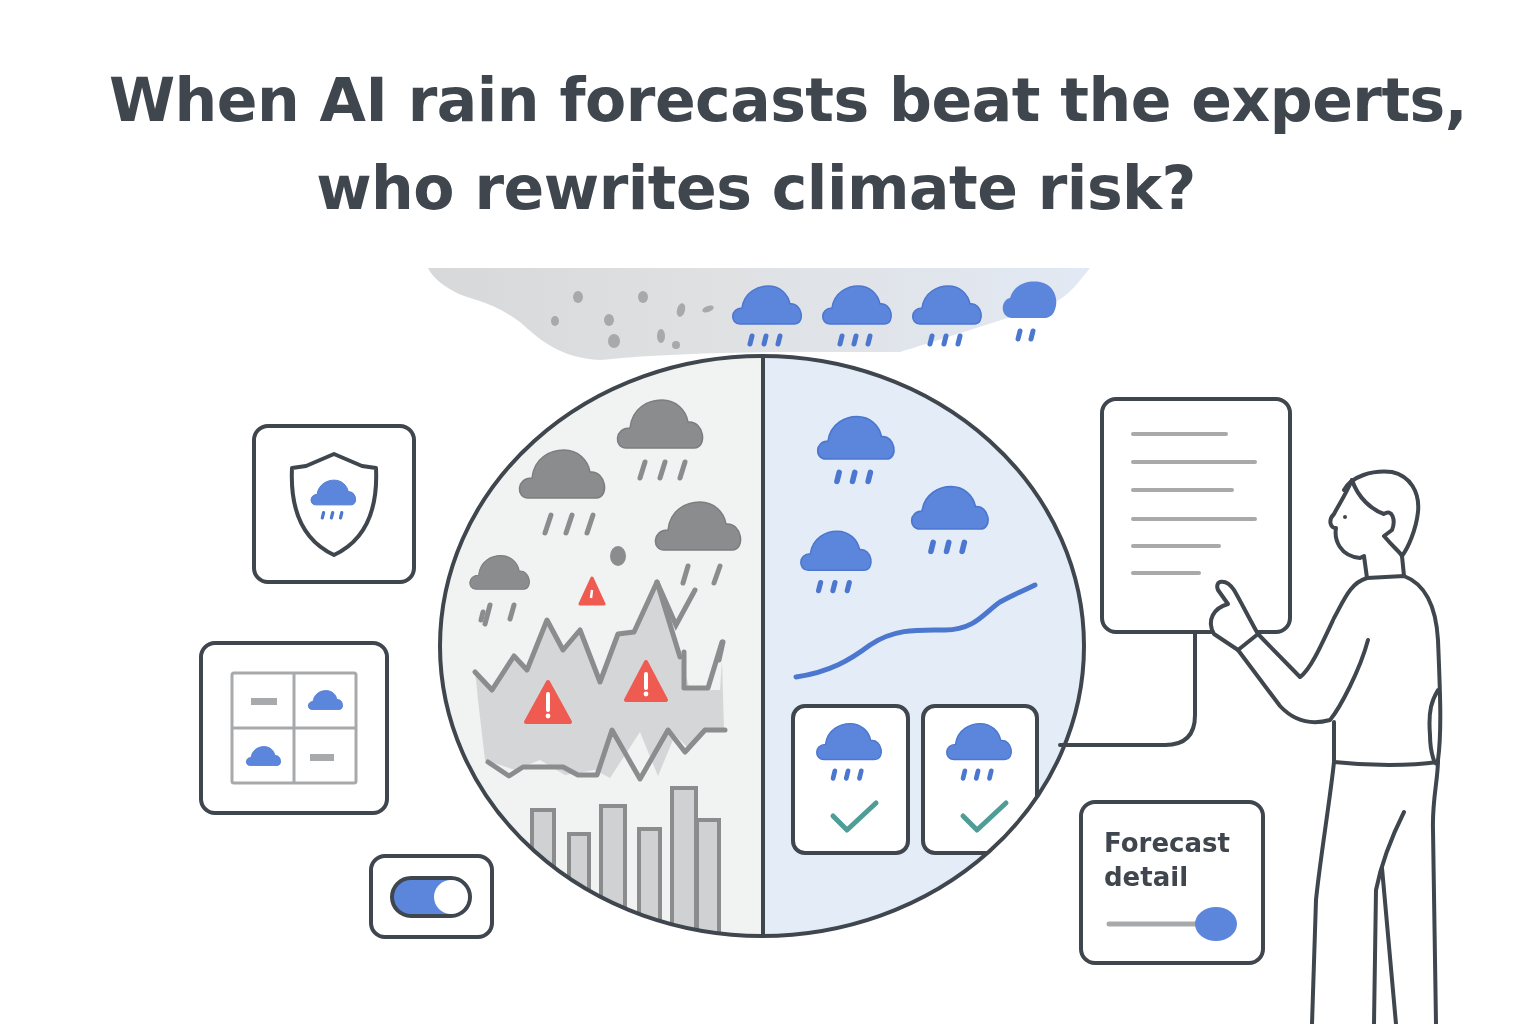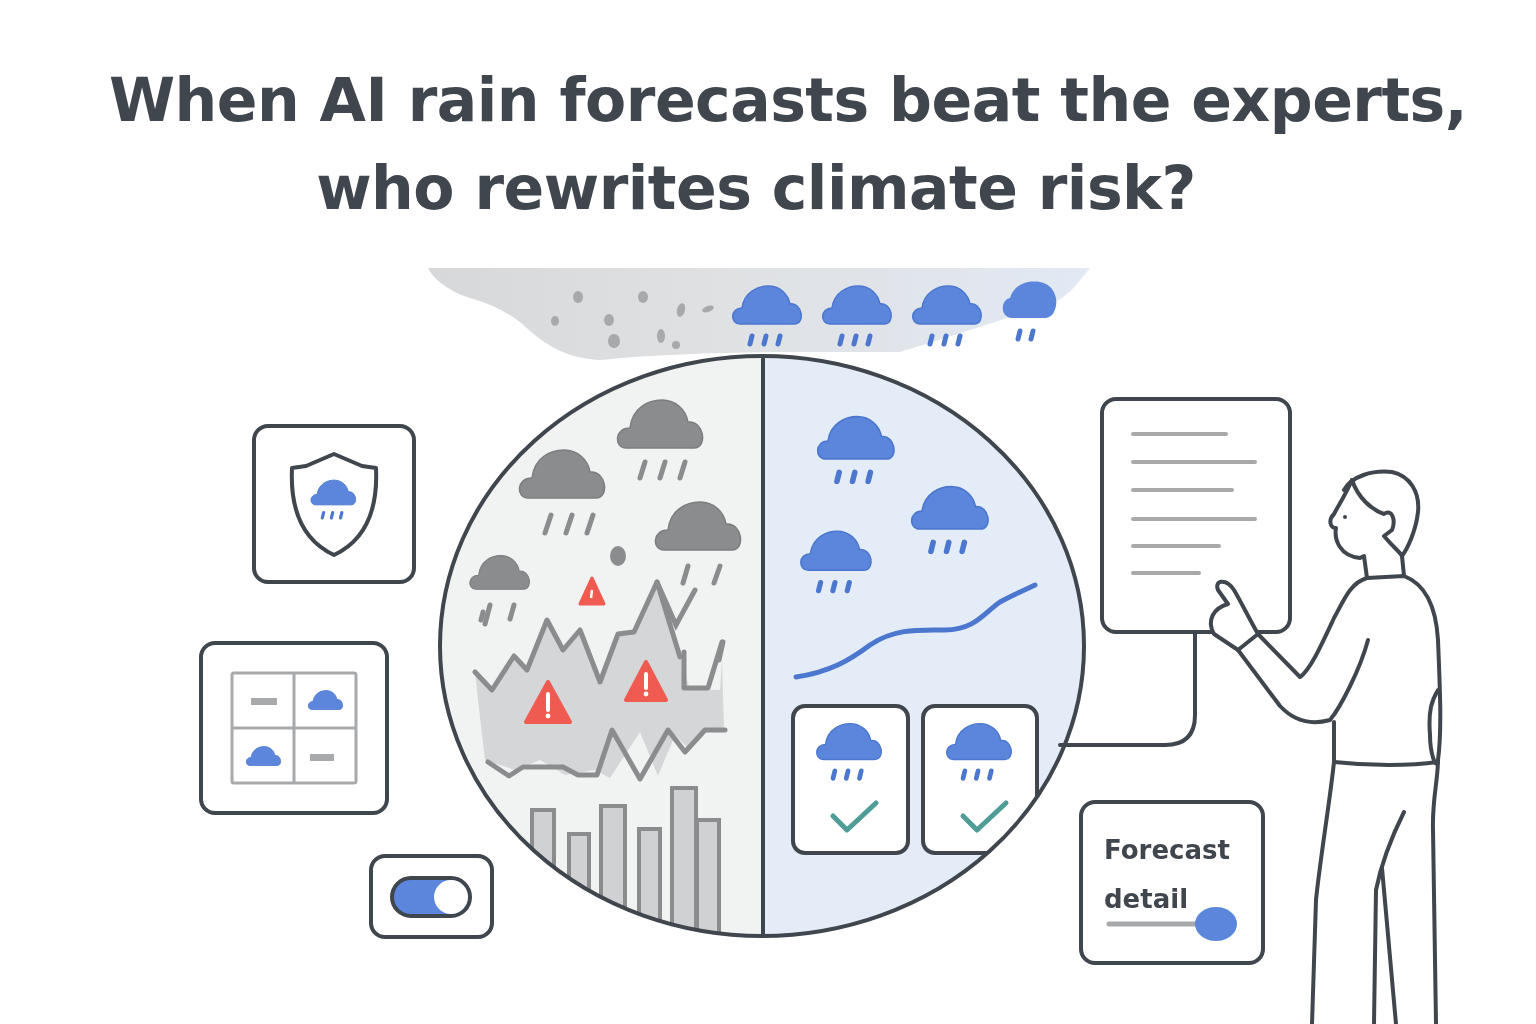--- a/index.html
+++ b/index.html
@@ -1,21 +1,21 @@
 <!DOCTYPE html>
 <html><head>
 <meta charset="utf-8">
 <style>
   html, body { margin:0; padding:0; background:#ffffff; }
   body { width:1536px; height:1024px; position:relative; overflow:hidden; font-family:"DejaVu Sans","Liberation Sans",sans-serif; }
   .title { position:absolute; left:0; width:1536px; text-align:center; color:#3f464d; font-weight:bold; font-size:60px; letter-spacing:-0.5px; line-height:72px; }
   .t1 { top:64px; left:20px; }
   .t2 { top:152px; left:-12px; }
   svg.scene { position:absolute; left:0; top:0; }
-  .fd-label { position:absolute; left:1104px; top:826px; width:140px; font-size:26px; line-height:49px; color:#3f464d; font-weight:bold; }
+  .fd-label { position:absolute; left:1104px; top:826px; width:140px; font-size:26px; line-height:34px; color:#3f464d; font-weight:bold; }
 </style>
 </head>
 <body>
 
 <div class="title t1">When AI rain forecasts beat the experts,</div>
 <div class="title t2">who rewrites climate risk?</div>
 
 <svg class="scene" width="1536" height="1024" viewBox="0 0 1536 1024" xmlns="http://www.w3.org/2000/svg">
   <defs>
     <linearGradient id="bandGrad" x1="0" y1="0" x2="1" y2="0">

